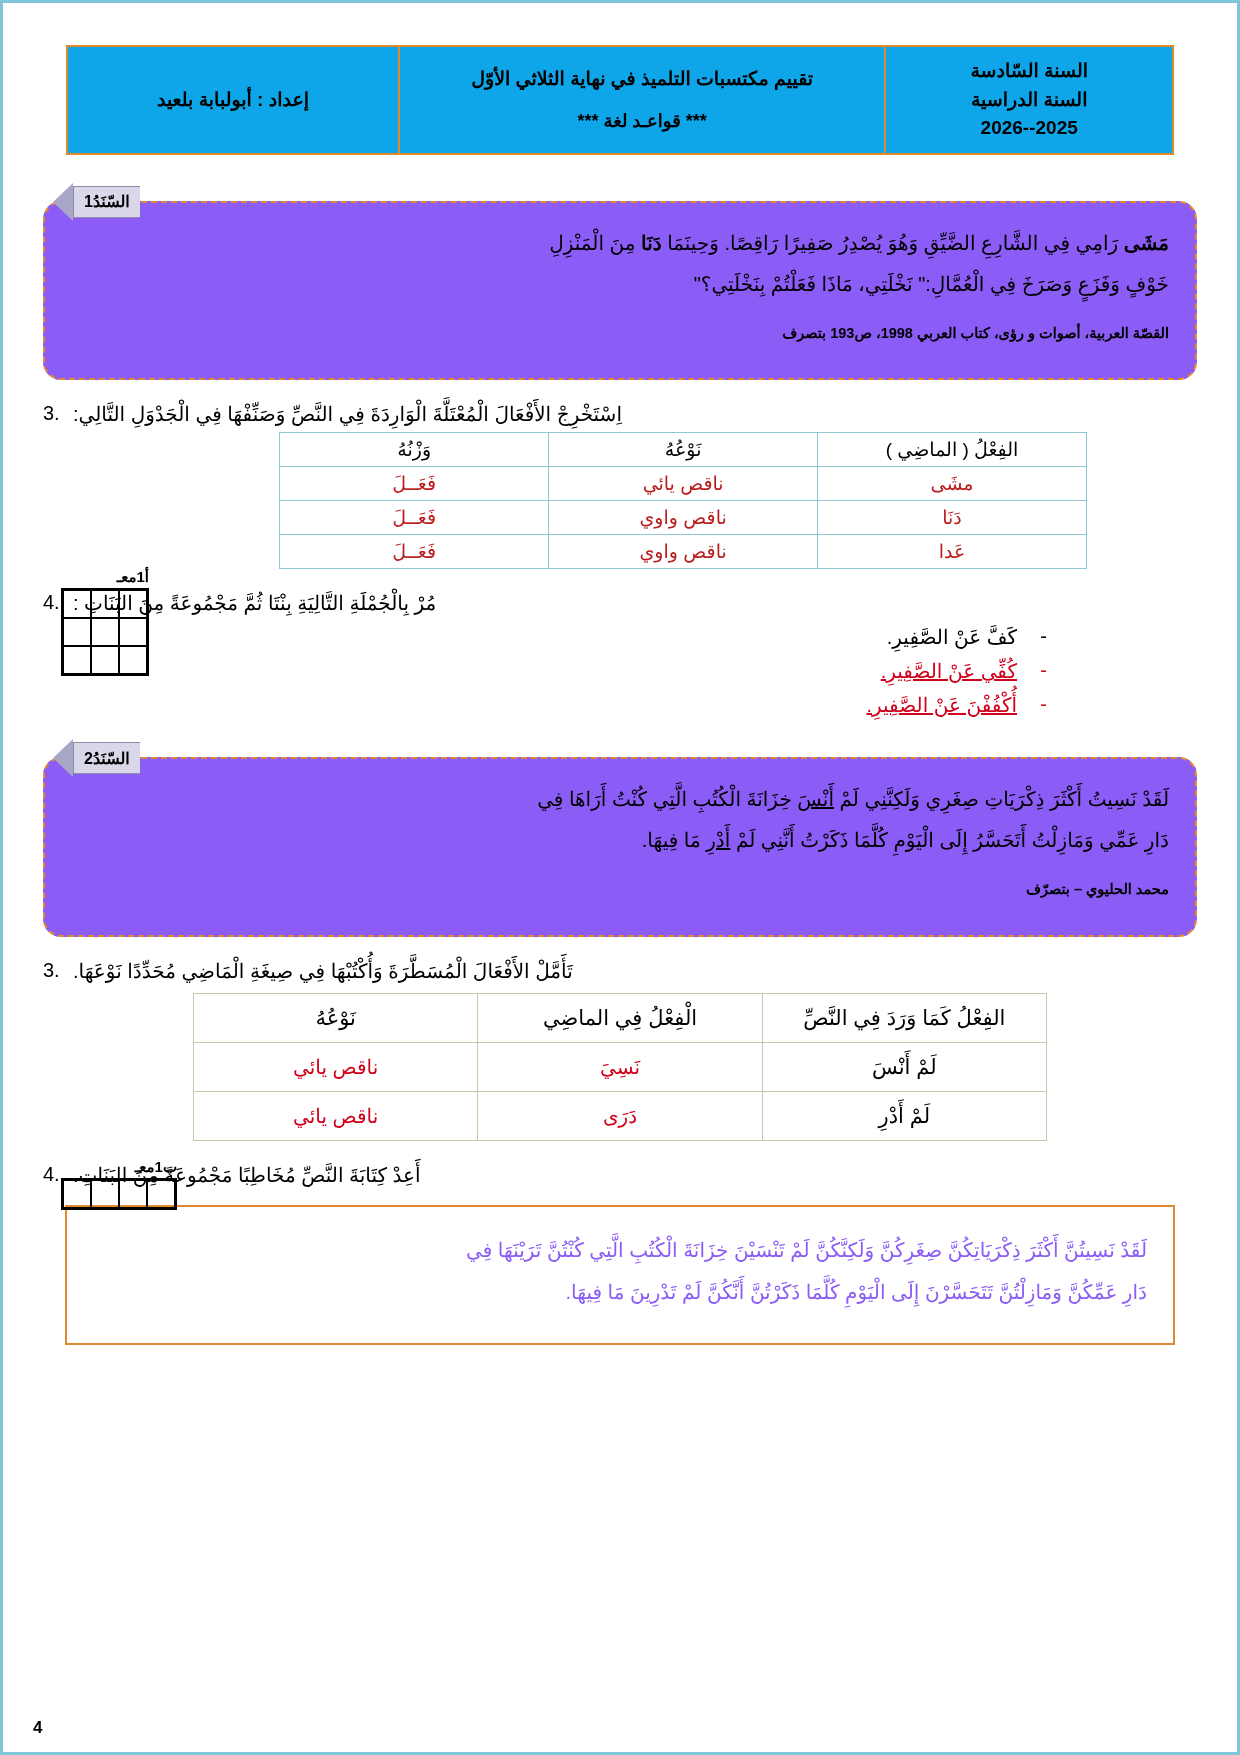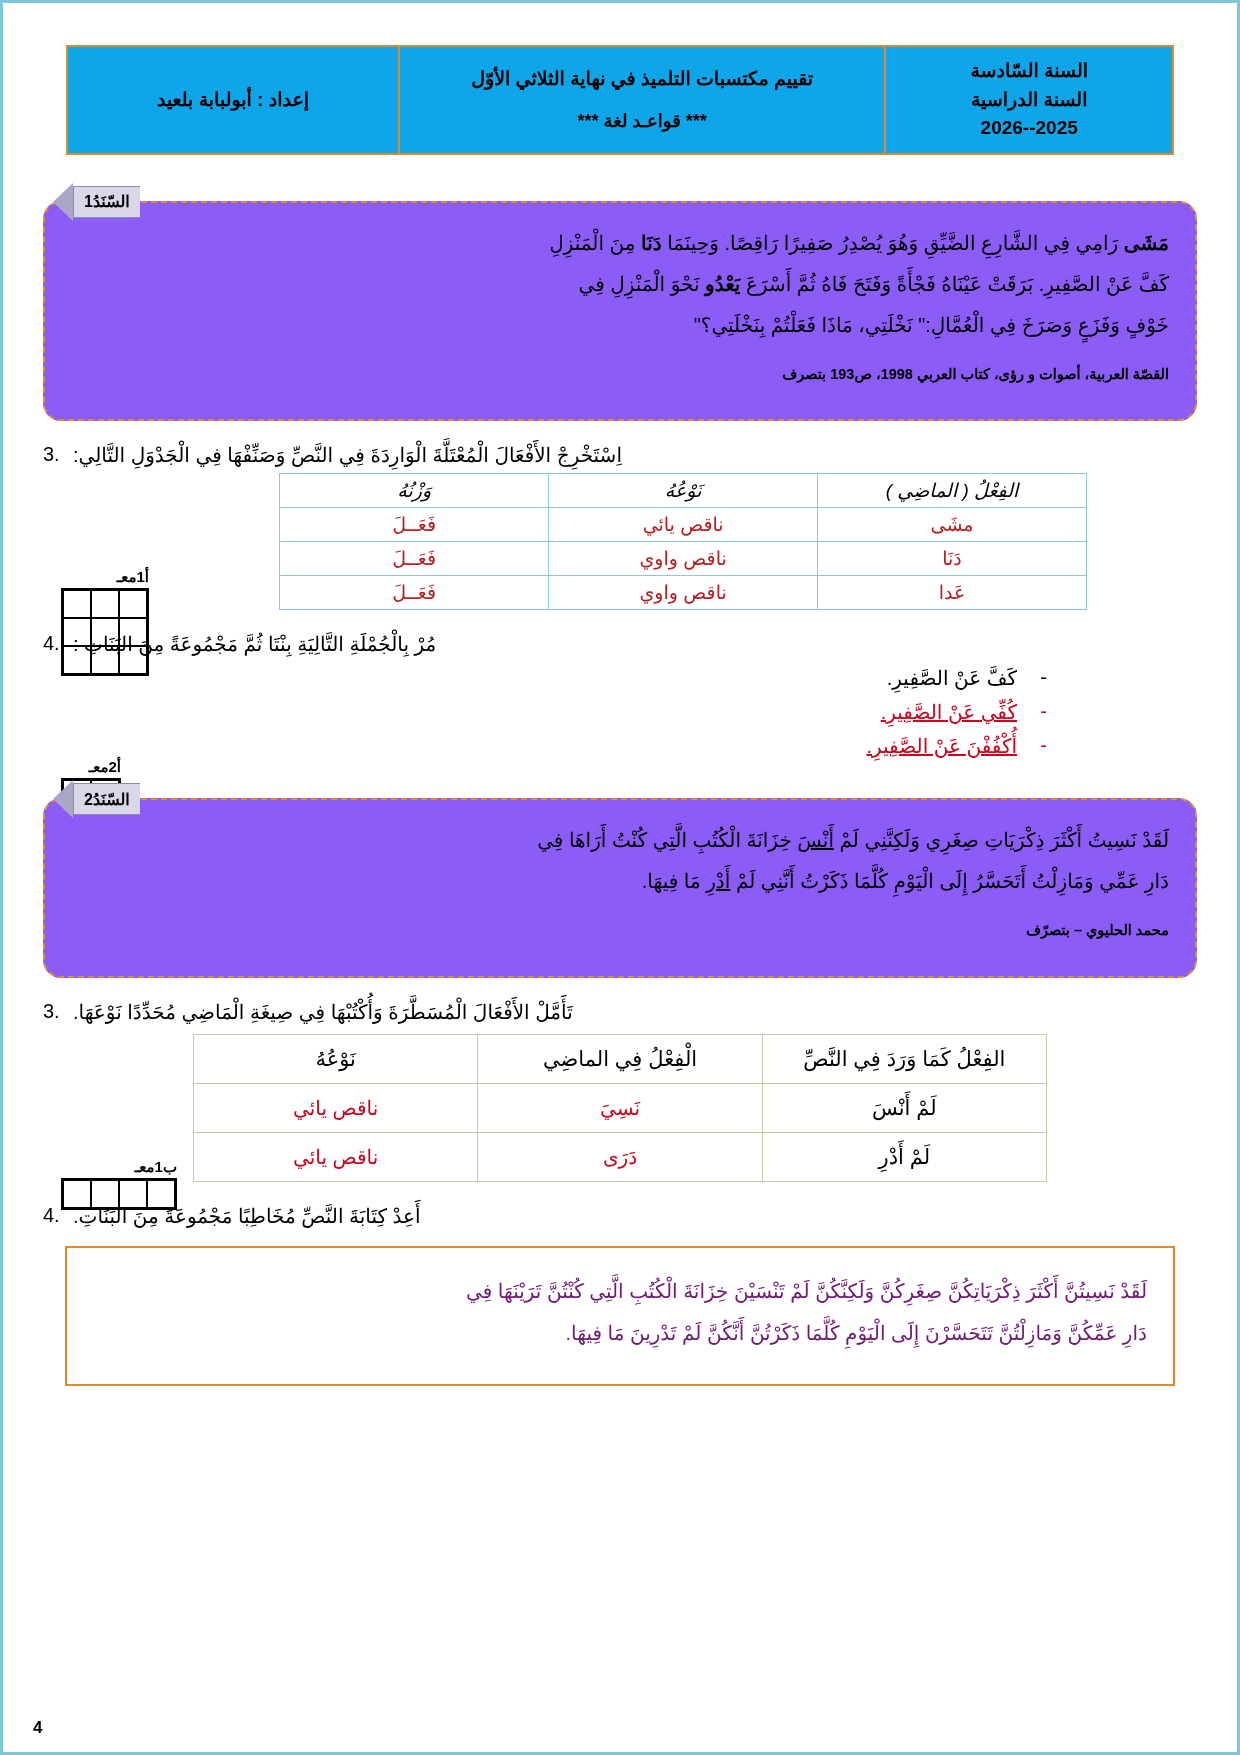--- a/index.html
+++ b/index.html
@@ -136,21 +136,21 @@
     table-layout: fixed;
     direction: rtl;
   }
   .tbl1 th, .tbl1 td {
     border: 1.5px solid #8fc7d6;
     text-align: center;
     font-size: 19px;
     padding: 5px 4px;
     height: 31px;
   }
-  .tbl1 th { font-weight: normal; font-style: italic; }
+  .tbl1 th { font-weight: normal; }
   .tbl1 td.ans { color: #b91c1c; }
 
   
   .items { margin: 10px 150px 0 0; direction: rtl; font-size: 20px; }
   .items .row { display: flex; gap: 16px; margin: 10px 0; }
   .items .row .dash { width: 14px; }
   .items .row.red { color: #d0021b; }
 
   
   .tbl2 {
@@ -168,21 +168,21 @@
   }
   .tbl2 th { font-weight: normal; }
   .tbl2 td.ans { color: #d0021b; font-size: 20px; }
 
   
   .answer-box {
     border: 2px solid #e08a2e;
     background: #fff;
     margin: 18px 22px 0 22px;
     padding: 22px 26px;
-    color: #701a75;
+    color: #8b5cf6;
     font-size: 20px;
     line-height: 2.1;
     text-align: justify;
     direction: rtl;
     min-height: 140px;
   }
   .page-num {
     position: absolute;
     left: 30px;
     bottom: 14px;
@@ -214,23 +214,20 @@
 
   <div class="source-wrap">
     <div class="tag">
       <div class="lbl">السّنَدُ1</div>
       <div class="arrow"></div>
     </div>
     <div class="source-box">
       <div>
         <span class="b">مَشَى</span><span> رَامِي فِي الشَّارِعِ الضَّيِّقِ وَهُوَ يُصْدِرُ صَفِيرًا رَاقِصًا. وَحِينَمَا </span><span class="b">دَنَا</span><span> مِنَ الْمَنْزِلِ</span>
       </div>
-      <div>
-        <span>كَفَّ عَنْ الصَّفِيرِ. بَرَقَتْ عَيْنَاهُ فَجْأَةً وَفَتَحَ فَاهُ ثُمَّ أَسْرَعَ </span><span class="b">يَعْدُو</span><span> نَحْوَ الْمَنْزِلِ فِي</span>
-      </div>
       <div>خَوْفٍ وَفَزَعٍ وَصَرَخَ فِي الْعُمَّالِ:" نَخْلَتِي، مَاذَا فَعَلْتُمْ بِنَخْلَتِي؟"</div>
       <div class="ref">القصّة العربية، أصوات و رؤى، كتاب العربي 1998، ص193 بتصرف</div>
     </div>
   </div>
 
   <div class="question">
     <div class="txt">اِسْتَخْرِجْ الأَفْعَالَ الْمُعْتَلَّةَ الْوَارِدَةَ فِي النَّصِّ وَصَنِّفْهَا فِي الْجَدْوَلِ التَّالِي:</div>
     <div class="num">3.</div>
   </div>
 

